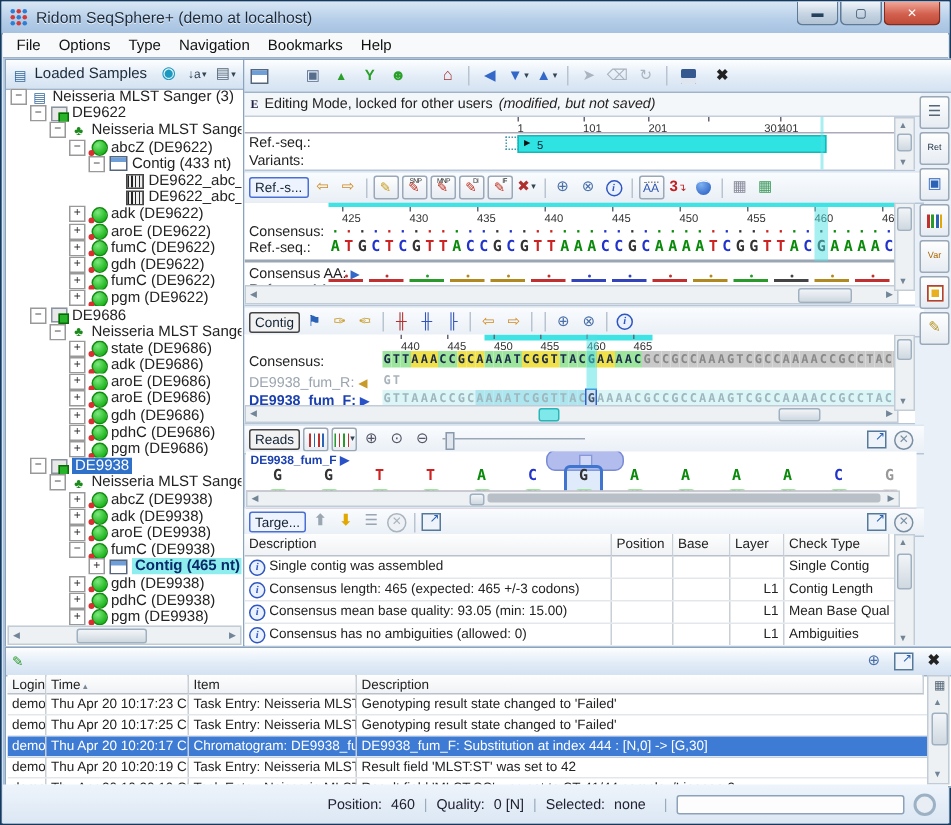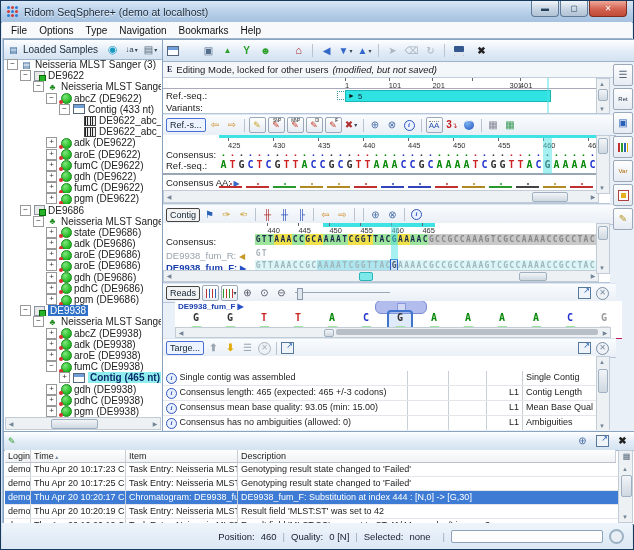--- a/index.html
+++ b/index.html
@@ -671,21 +671,21 @@
       <span style="position:relative;width:95px;height:10px;margin-left:4px;">
         <span style="position:absolute;left:0;right:0;top:4px;height:1px;background:#9aa8b6"></span>
         <span style="position:absolute;left:2px;top:0;width:4px;height:10px;background:#dfe6ee;border:1px solid #8a9aac"></span>
       </span>
       <span style="margin-left:auto;display:flex;gap:5px;margin-right:4px;">
         <span class="export-ic"></span>
         <span class="circ-x">✕</span>
       </span>
     </div>
 
-    <div class="abs" style="left:12px;top:261px;width:447px;height:37px;background:#fff;border-bottom:1px solid #be185d;overflow:hidden;">
+    <div class="abs" style="left:1px;top:261px;width:447px;height:37px;background:#fff;border-bottom:1px solid #be185d;overflow:hidden;">
       <div class="abs" style="left:3px;top:1px;font-size:8px;color:#1a3fae;font-weight:bold;"><span>DE9938_fum_F</span> <span style="color:#2a52c8">▶</span></div>
       <div id="reads-row" class="abs" style="left:0;top:0;right:13px;height:29px;">
           <div class="rbase" style="left: 10px;"><div class="rl" style="color: rgb(51, 51, 51);">G</div><div class="rq">48</div></div>
           <div class="rbase" style="left: 44px;"><div class="rl" style="color: rgb(51, 51, 51);">G</div><div class="rq">46</div></div>
           <div class="rbase" style="left: 78px;"><div class="rl" style="color: rgb(204, 34, 34);">T</div><div class="rq">49</div></div>
           <div class="rbase" style="left: 112px;"><div class="rl" style="color: rgb(204, 34, 34);">T</div><div class="rq">51</div></div>
           <div class="rbase" style="left: 146px;"><div class="rl" style="color: rgb(10, 138, 10);">A</div><div class="rq">52</div></div>
           <div class="rbase" style="left: 180px;"><div class="rl" style="color: rgb(34, 51, 204);">C</div><div class="rq">52</div></div>
           <div class="peak-pill" style="left: 200px;"></div>
           <div class="rbase rsel" style="left: 214px;"><div class="rl" style="color: rgb(51, 51, 51);">G</div><div class="rq">30</div></div>
@@ -721,20 +721,21 @@
         </span>
       <span class="tsep"></span>
       <span class="export-ic"></span>
       <span style="margin-left:auto;display:flex;gap:5px;margin-right:4px;">
         <span class="export-ic"></span>
         <span class="circ-x">✕</span>
       </span>
     </div>
 
     <div class="abs" style="left:0;top:316px;width:447px;height:74px;background:#fff;overflow:hidden;">
+      <div id="checks-head" class="abs" style="left:0;top:0;width:434px;height:15px;"><span class="thead-cell" style="width: 245px;">Description</span><span class="thead-cell" style="width: 41px;">Position</span><span class="thead-cell" style="width: 38px;">Base</span><span class="thead-cell" style="width: 36px;">Layer</span><span class="thead-cell" style="width: 70px;">Check Type</span></div>
       <div id="checks-body" class="abs" style="left:0;top:15px;width:434px;bottom:0;">
           <div class="trow" style="height: 14px;"><span class="tcell" style="width: 245px;"><span class="ii">i</span> Single contig was assembled</span><span class="tcell" style="width: 41px;"></span><span class="tcell" style="width: 38px;"></span><span class="tcell num-right" style="width: 36px;"></span><span class="tcell" style="width: 70px; border-right: none;">Single Contig</span></div>
           <div class="trow" style="height: 14px;"><span class="tcell" style="width: 245px;"><span class="ii">i</span> Consensus length: 465 (expected: 465 +/-3 codons)</span><span class="tcell" style="width: 41px;"></span><span class="tcell" style="width: 38px;"></span><span class="tcell num-right" style="width: 36px;">L1</span><span class="tcell" style="width: 70px; border-right: none;">Contig Length</span></div>
           <div class="trow" style="height: 14px;"><span class="tcell" style="width: 245px;"><span class="ii">i</span> Consensus mean base quality: 93.05 (min: 15.00)</span><span class="tcell" style="width: 41px;"></span><span class="tcell" style="width: 38px;"></span><span class="tcell num-right" style="width: 36px;">L1</span><span class="tcell" style="width: 70px; border-right: none;">Mean Base Quality</span></div>
           <div class="trow" style="height: 14px;"><span class="tcell" style="width: 245px;"><span class="ii">i</span> Consensus has no ambiguities (allowed: 0)</span><span class="tcell" style="width: 41px;"></span><span class="tcell" style="width: 38px;"></span><span class="tcell num-right" style="width: 36px;">L1</span><span class="tcell" style="width: 70px; border-right: none;">Ambiguities</span></div>
         </div>
       <div class="abs sb" style="right:0;top:0;width:12px;height:74px;">
         <span class="sb-arrow" style="top:0;left:0;">▲</span>
         <div class="sb-thumb" style="left:1px;top:12px;width:8px;height:22px;"></div>
         <span class="sb-arrow" style="bottom:0;left:0;">▼</span>

